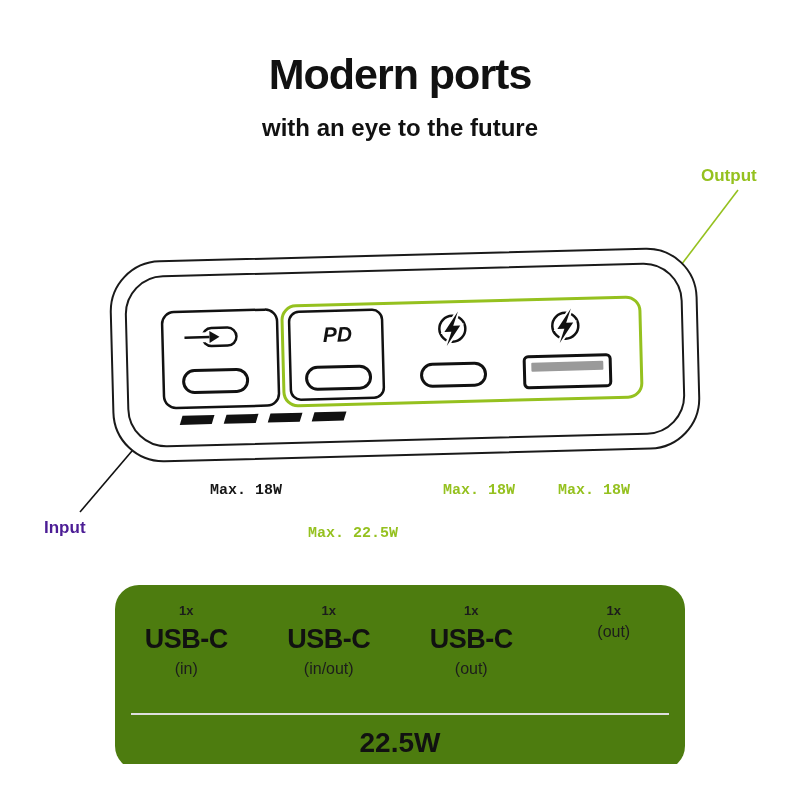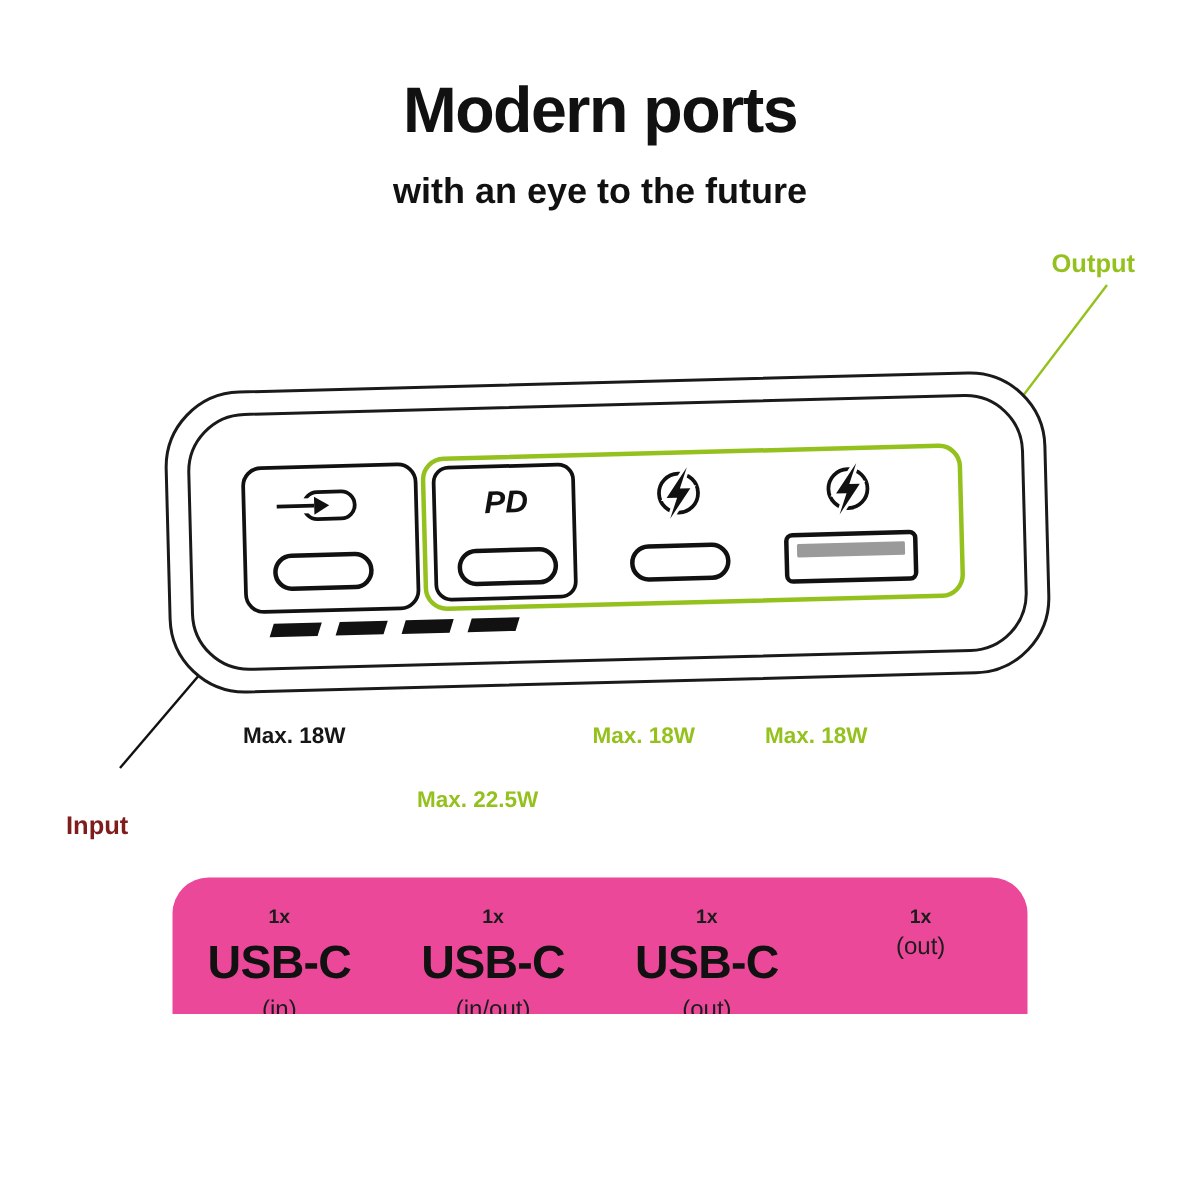--- a/index.html
+++ b/index.html
@@ -1,44 +1,44 @@
 <!DOCTYPE html>
 <html><head>
 <meta charset="utf-8">
 <style>
   html,body{margin:0;padding:0;background:#ffffff;}
   .page{
-    position:relative;width:800px;height:676px;background:#ffffff;overflow:hidden;
+    position:relative;width:800px;height:764px;background:#ffffff;overflow:hidden;
     font-family:"Liberation Sans", sans-serif;color:#161616;
   }
   .title{
     position:absolute;top:50px;left:0;width:800px;margin:0;
     text-align:center;font-size:43px;font-weight:700;letter-spacing:-1px;color:#111;
   }
   .subtitle{
     position:absolute;top:114px;left:0;width:800px;margin:0;
     text-align:center;font-size:24px;font-weight:700;color:#111;
   }
   .diagram{position:absolute;top:160px;left:0;}
   .callout{position:absolute;font-size:17px;font-weight:700;}
   .output-label{top:166px;left:701px;color:#95c11f;}
-  .input-label{top:541px;left:44px;color:#7f1d1d;}
-  .max{position:absolute;top:482px;width:120px;text-align:left;font-size:15px;font-weight:700;}
+  .input-label{top:518px;left:44px;color:#4c1d95;}
+  .max{position:absolute;top:482px;width:120px;text-align:right;font-size:15px;font-weight:700;font-family:Liberation Mono, monospace;}
   .max.m0{left:162px;color:#161616;}
   .max.m1{left:278px;color:#95c11f;margin-top:43px;}
   .max.m2{left:395px;color:#95c11f;}
   .max.m3{left:510px;color:#95c11f;}
   .spec-card{
     position:absolute;left:115px;top:585px;width:570px;height:185px;
-    background:#ec4899;border-radius:24px;display:flex;flex-direction:column;
+    background:#4d7c0f;border-radius:24px;display:flex;flex-direction:column;
   }
   .spec-cols{display:flex;flex-direction:row;height:112px;padding-top:16px;box-sizing:content-box;}
   .spec-col{flex:1;text-align:center;}
   .qty{font-size:13px;font-weight:700;color:#1c1c1c;margin-top:2px;}
-  .pname{font-size:31px;font-weight:700;color:#111;margin-top:6px;letter-spacing:-0.5px;}
+  .pname{font-size:27px;font-weight:700;color:#111;margin-top:6px;letter-spacing:-0.5px;}
   .pmode{font-size:16px;color:#1c1c1c;margin-top:5px;}
   .divider{height:2px;background:#dedede;margin:0 16px;}
   .total{flex:1;display:flex;align-items:center;justify-content:center;
     font-size:28px;font-weight:700;color:#111;}
   .outline{fill:#ffffff;stroke:#1a1a1a;stroke-width:2;}
   .box-black{fill:none;stroke:#111;stroke-width:2.5;}
   .box-green{fill:none;stroke:#95c11f;stroke-width:3;}
   .port{fill:#ffffff;stroke:#111;stroke-width:3;}
   .ink{fill:#111;}
   .stroke-ink{stroke:#111;stroke-width:2.5;fill:none;}
@@ -131,15 +131,16 @@
         <div class="qty">1x</div>
         <div class="pname">USB-C</div>
         <div class="pmode">(out)</div>
       </div>
       <div class="spec-col">
         <div class="qty">1x</div>
         <div class="pmode">(out)</div>
       </div>
     </div>
     <div class="divider"></div>
+    <div class="total">22.5W</div>
   </div>
 
 </div>
 
 </body></html>

